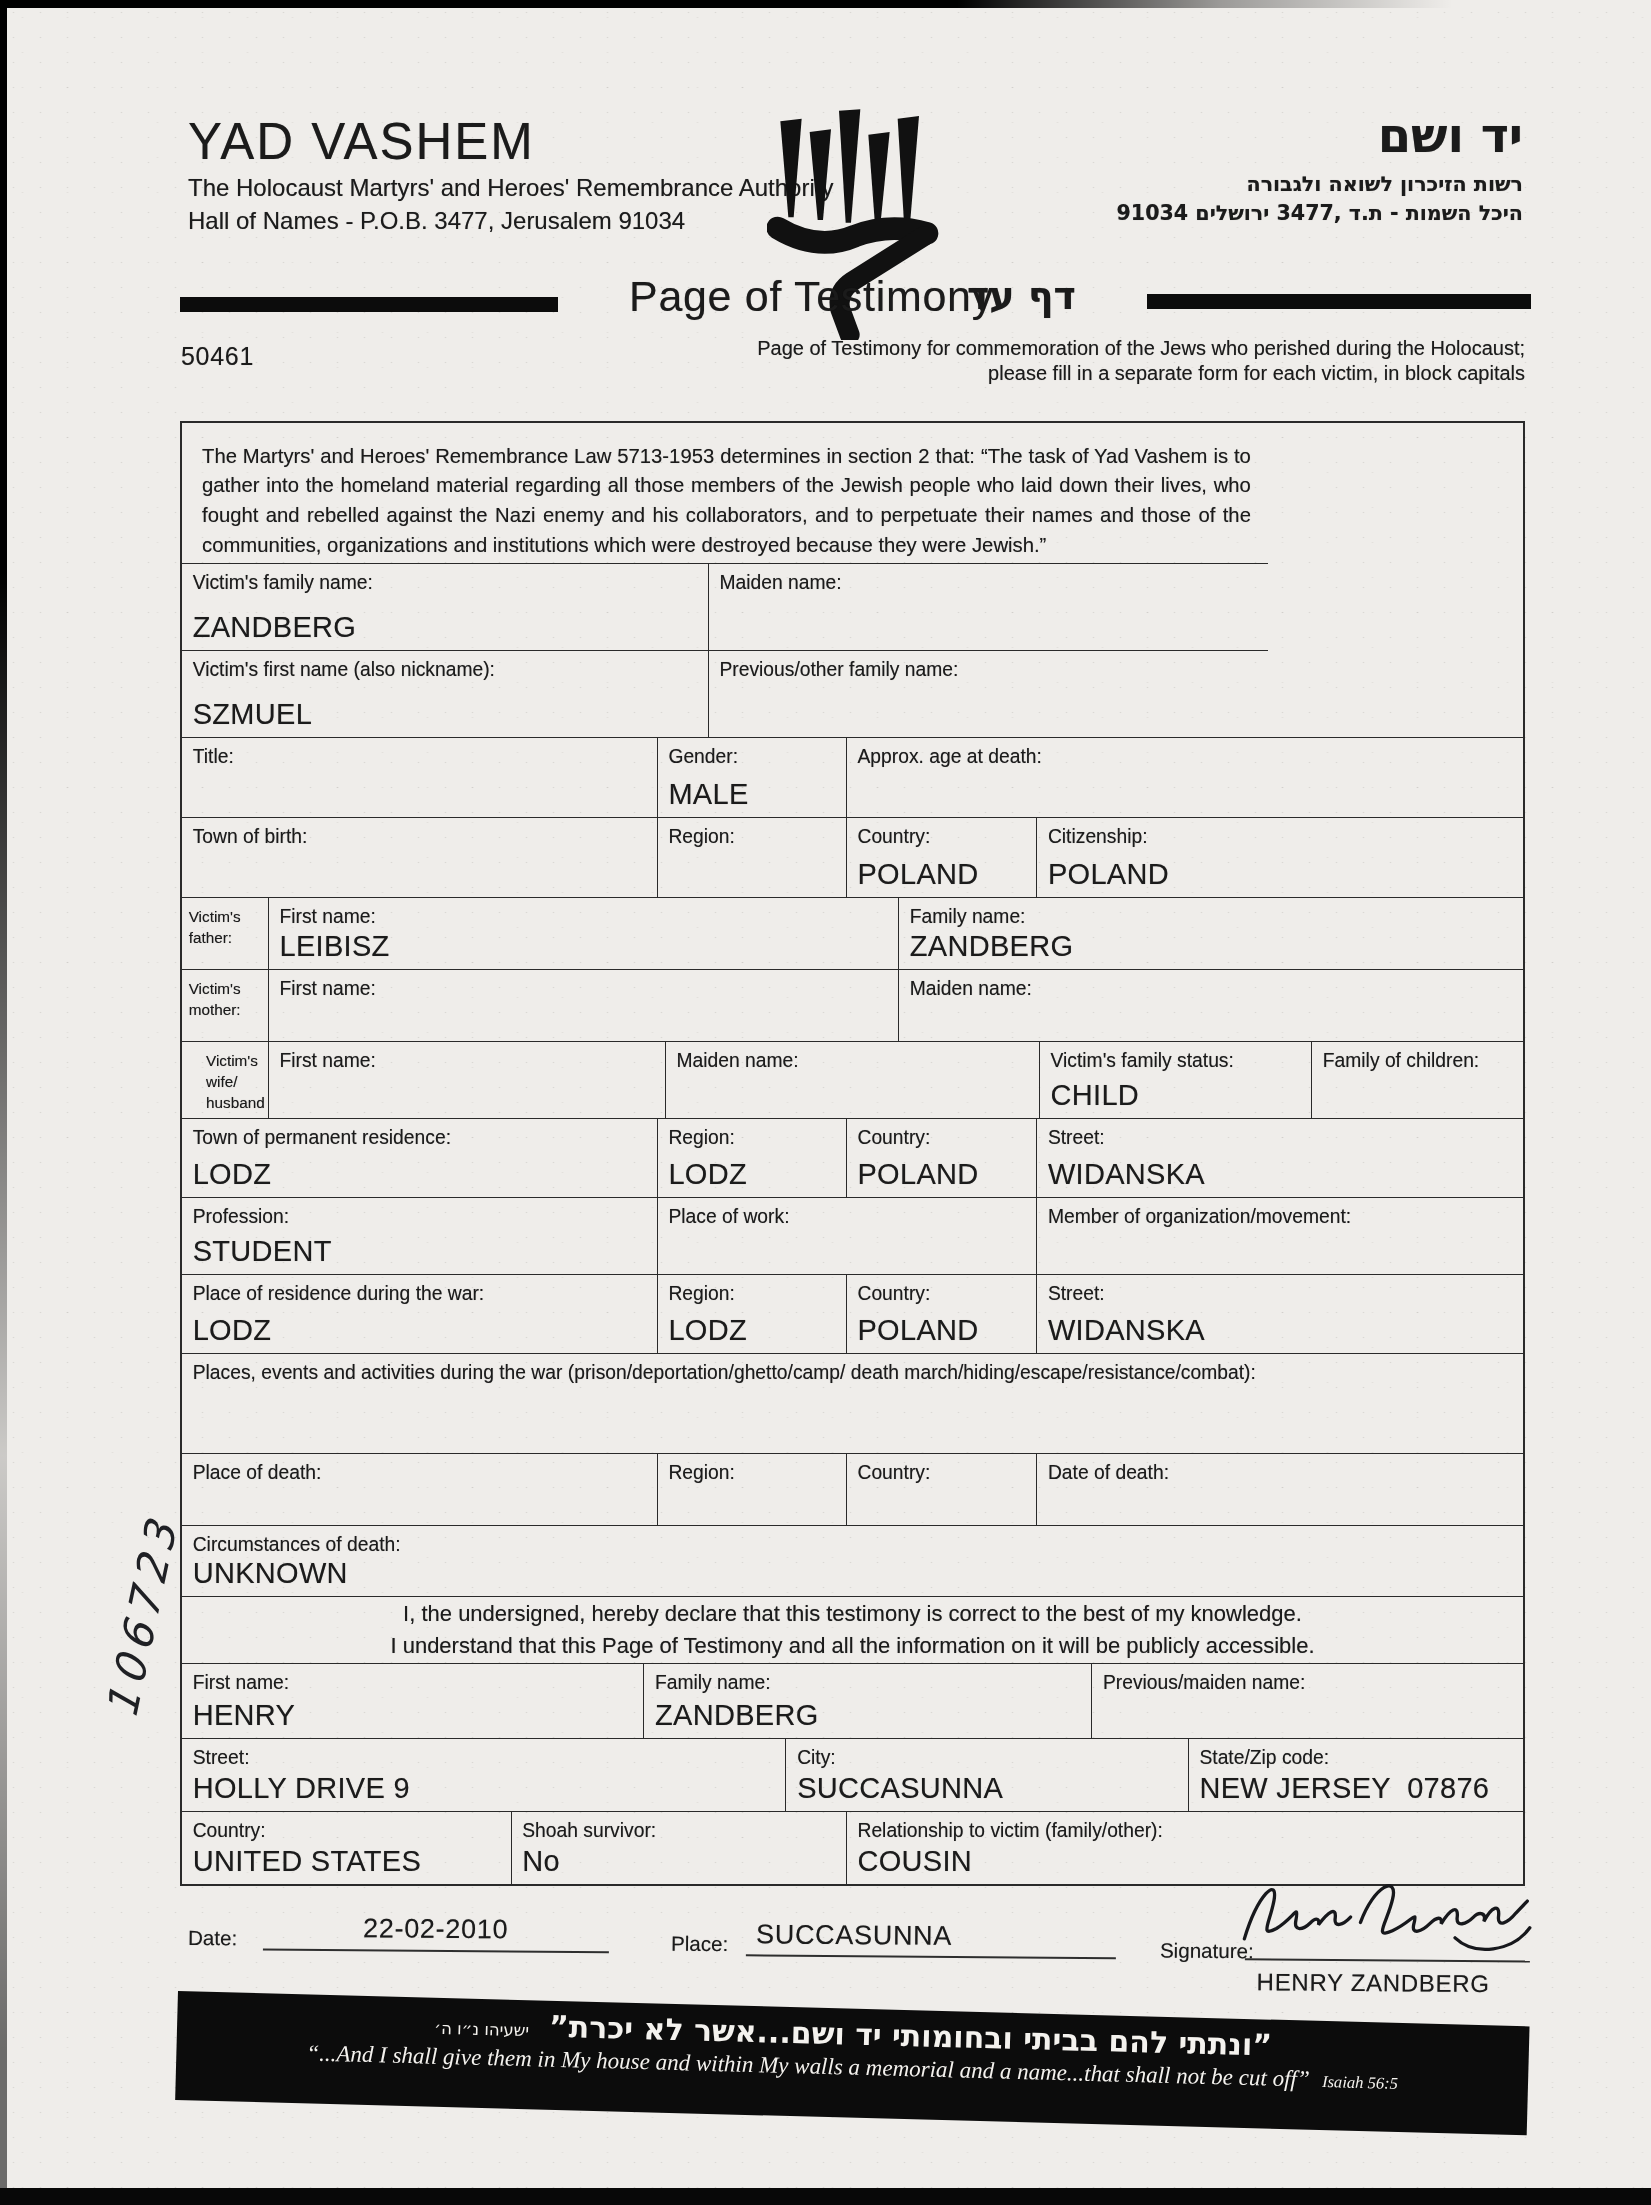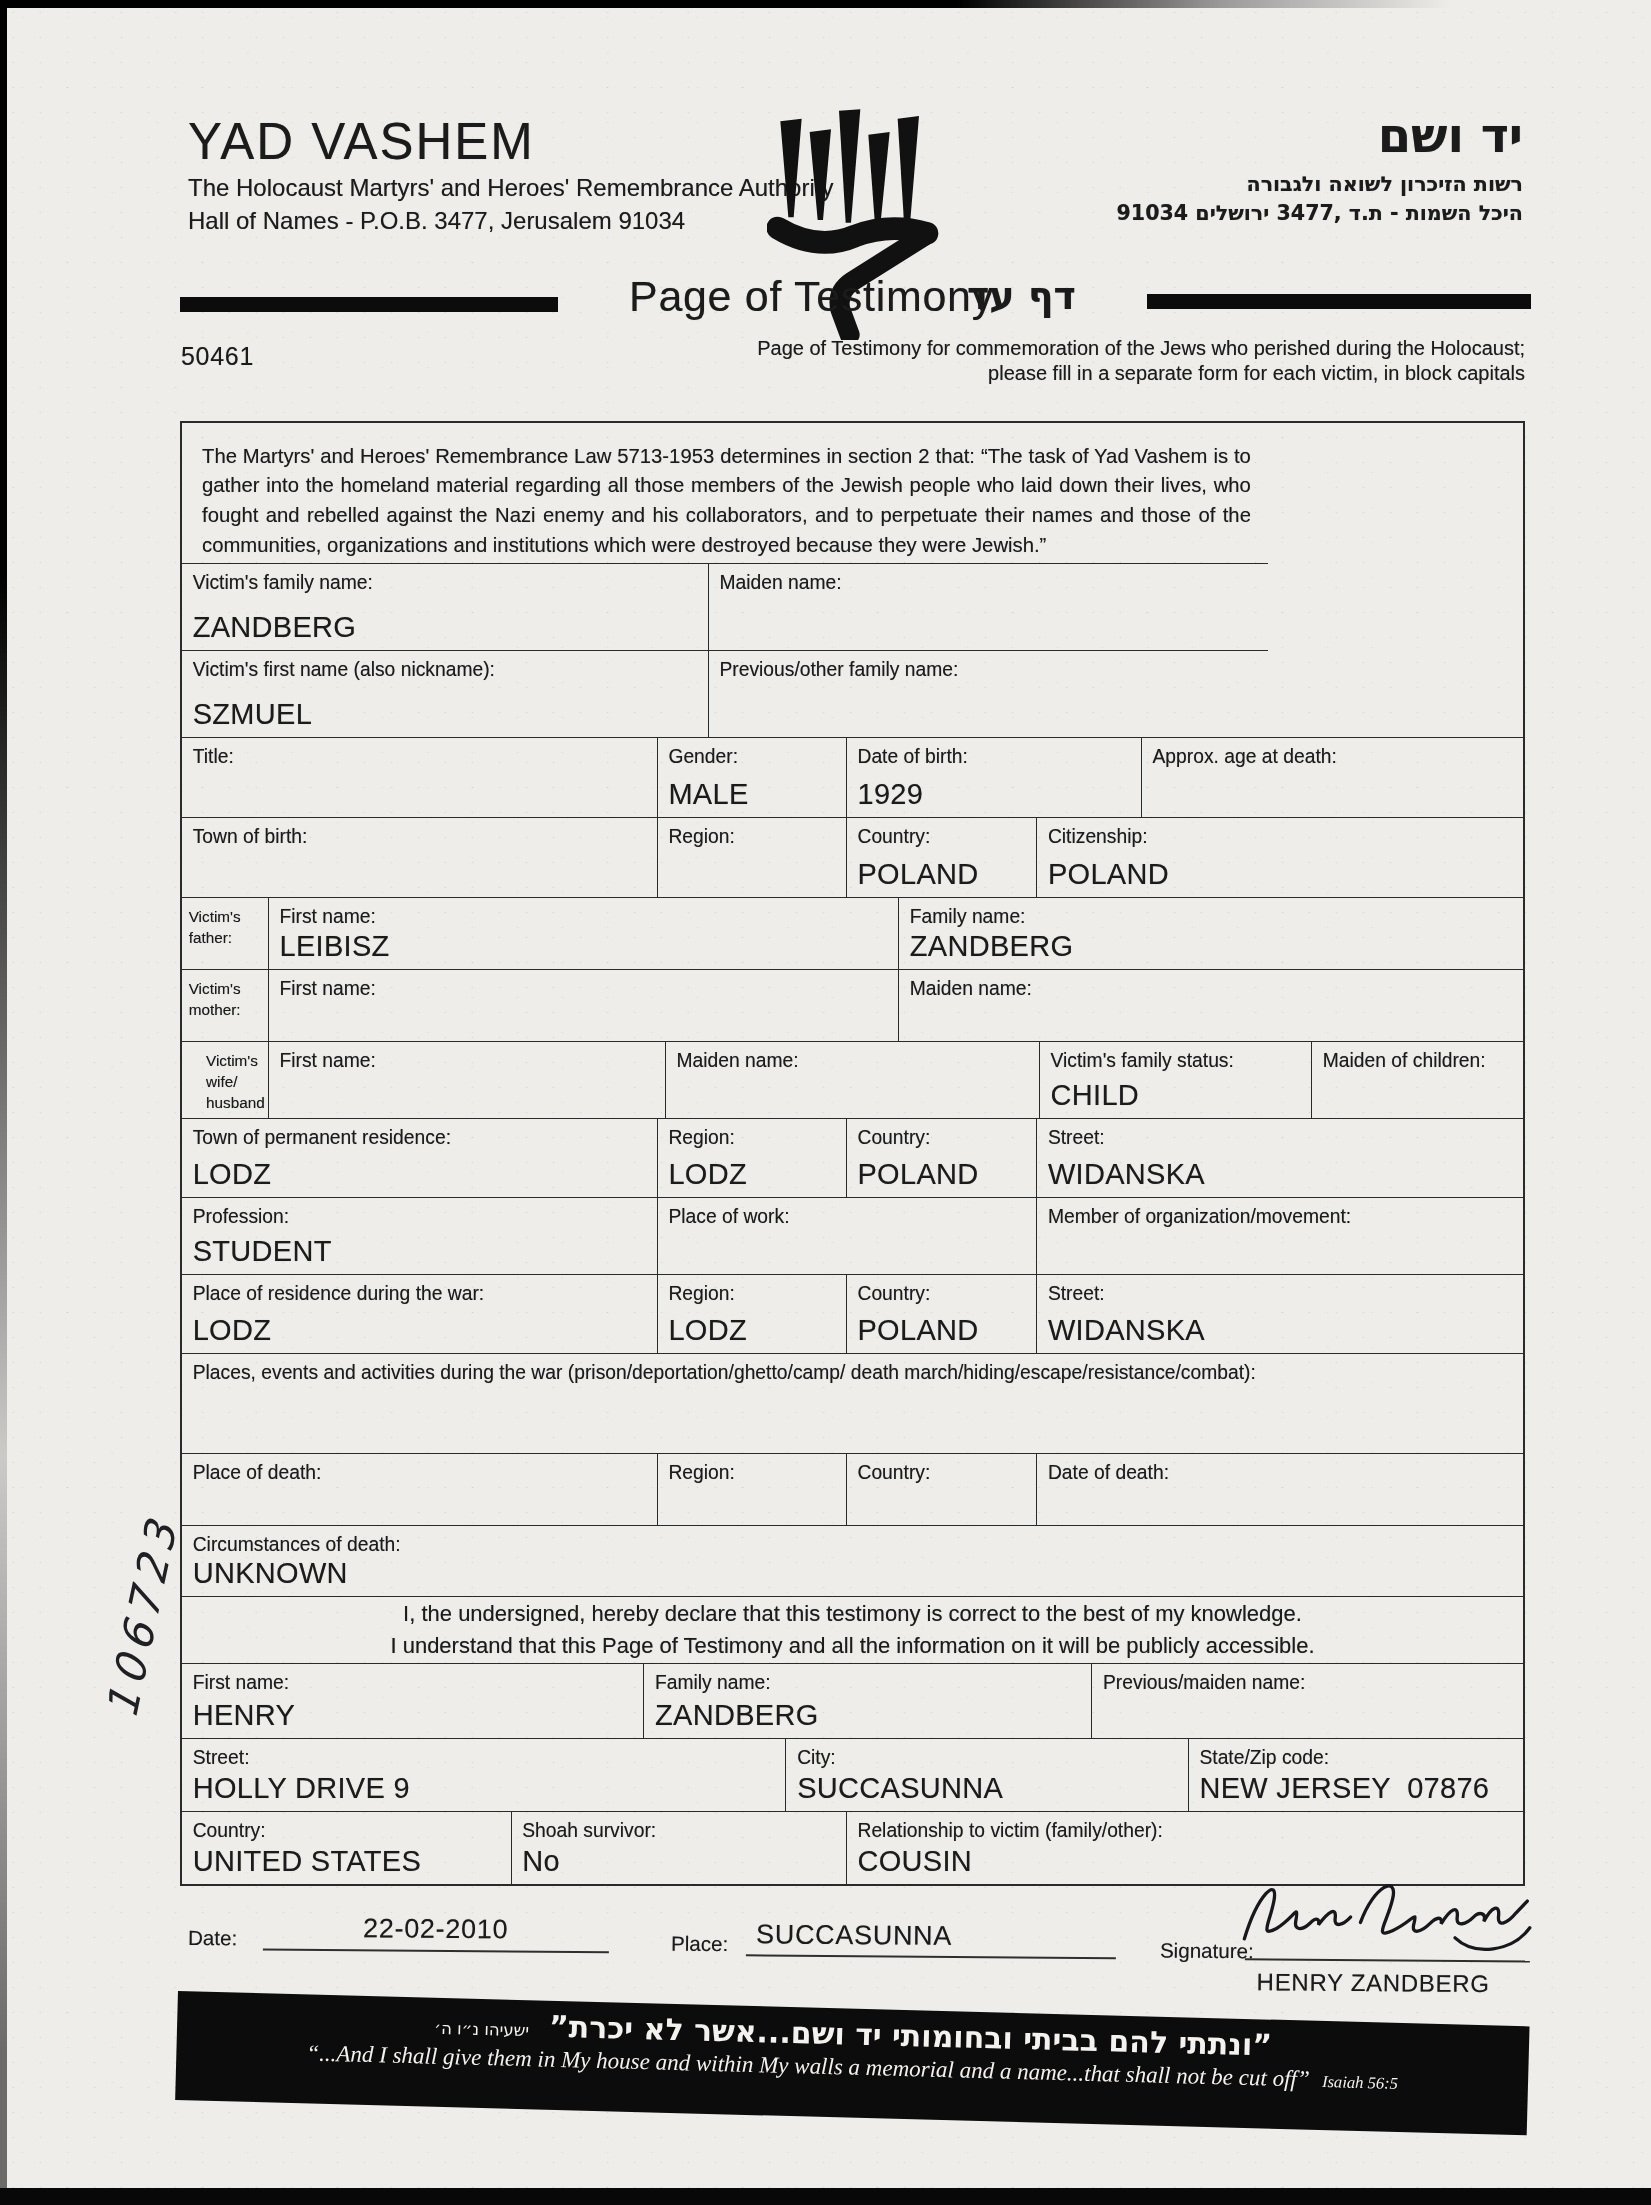--- a/index.html
+++ b/index.html
@@ -162,24 +162,20 @@
 
     <div class="tr" style="height:80px">
       <div class="tc" style="width:35.4%">
         <span class="lab">Title:</span>
         <span class="val"></span>
       </div>
       <div class="tc" style="width:14.1%">
         <span class="lab">Gender:</span>
         <span class="val">MALE</span>
       </div>
-      <div class="tc" style="width:22%">
-        <span class="lab">Date of birth:</span>
-        <span class="val">1929</span>
-      </div>
       <div class="tc" style="width:28.5%">
         <span class="lab">Approx. age at death:</span>
         <span class="val"></span>
       </div>
     </div>
 
     <div class="tr" style="height:80px">
       <div class="tc" style="width:35.4%">
         <span class="lab">Town of birth:</span>
         <span class="val"></span>
@@ -235,21 +231,21 @@
       </div>
       <div class="tc" style="width:27.9%">
         <span class="lab">Maiden name:</span>
         <span class="val"></span>
       </div>
       <div class="tc" style="width:20.3%">
         <span class="lab">Victim's family status:</span>
         <span class="val">CHILD</span>
       </div>
       <div class="tc" style="width:15.8%">
-        <span class="lab">Maiden of children:</span>
+        <span class="lab">Family of children:</span>
         <span class="val"></span>
       </div>
     </div>
 
     <div class="tr" style="height:79px">
       <div class="tc" style="width:35.4%">
         <span class="lab">Town of permanent residence:</span>
         <span class="val">LODZ</span>
       </div>
       <div class="tc" style="width:14.1%">

